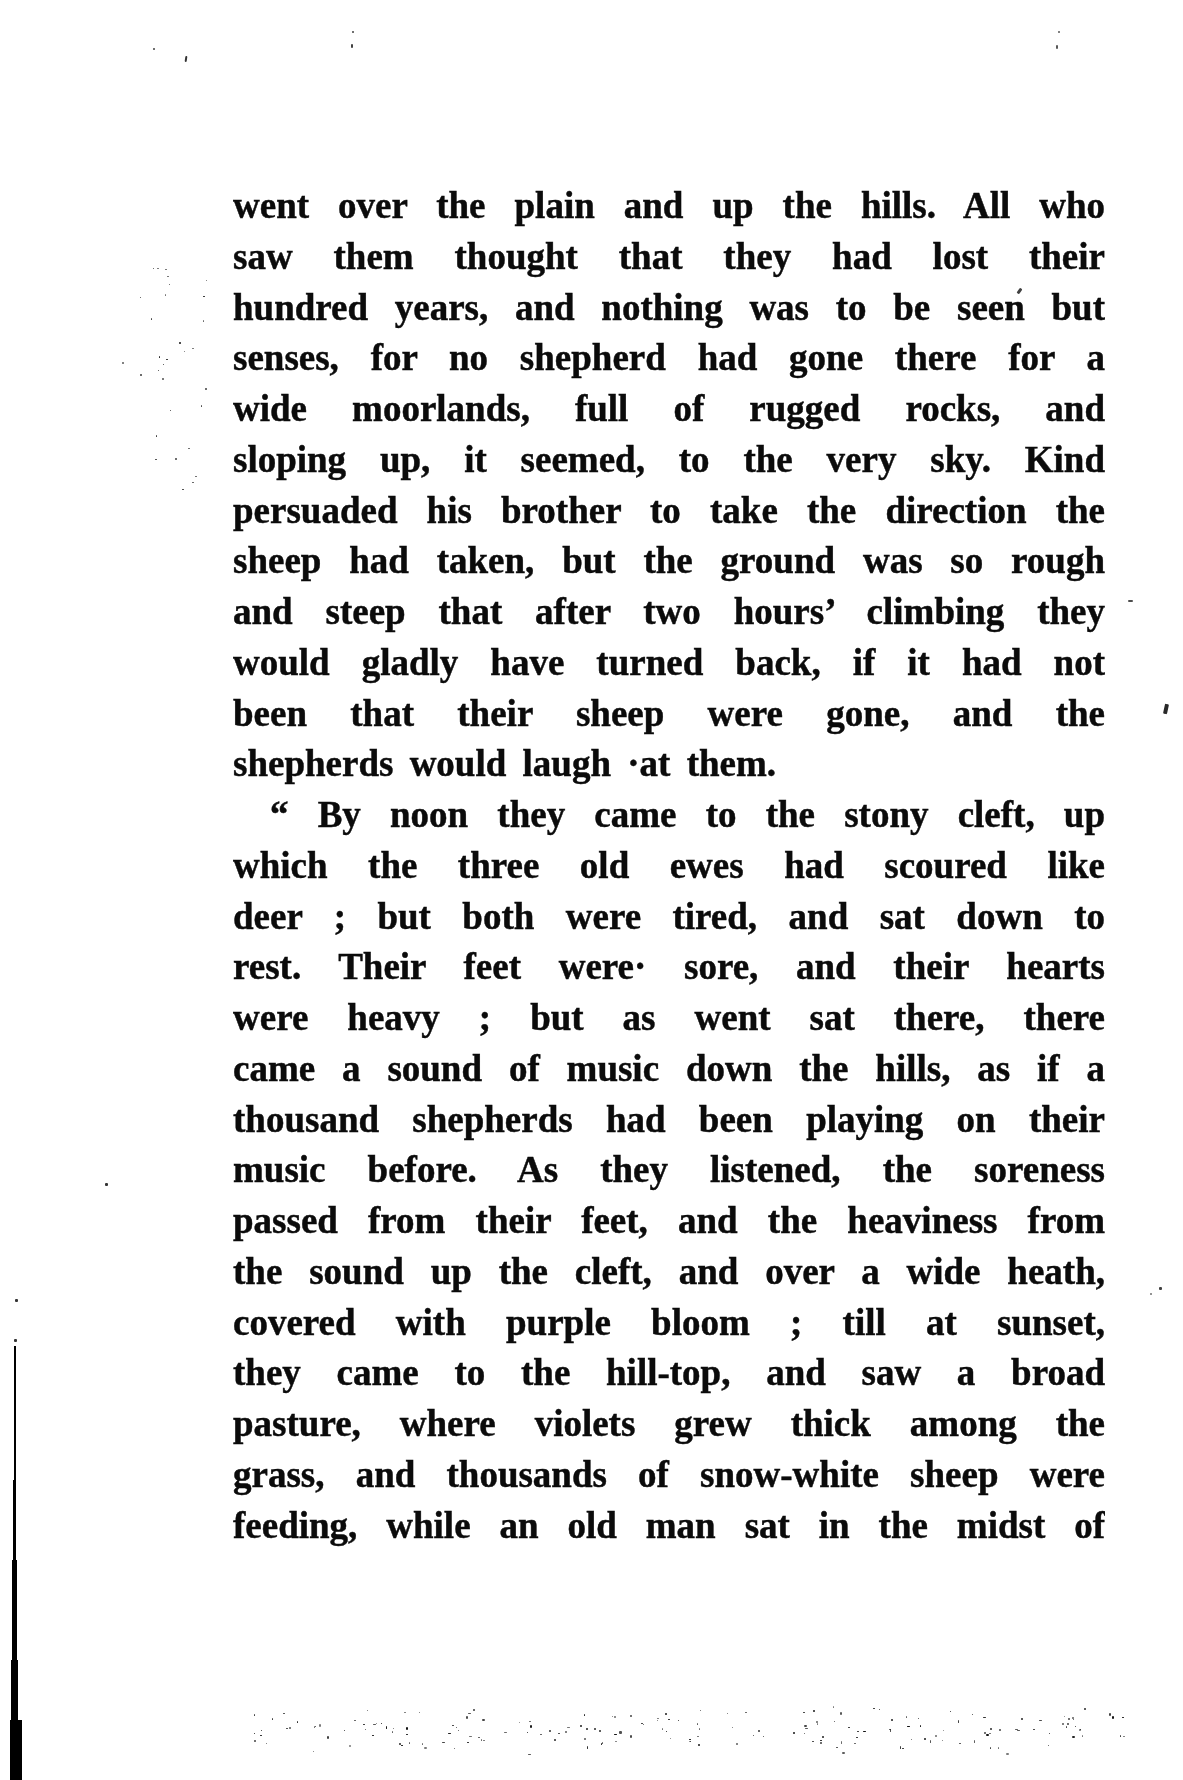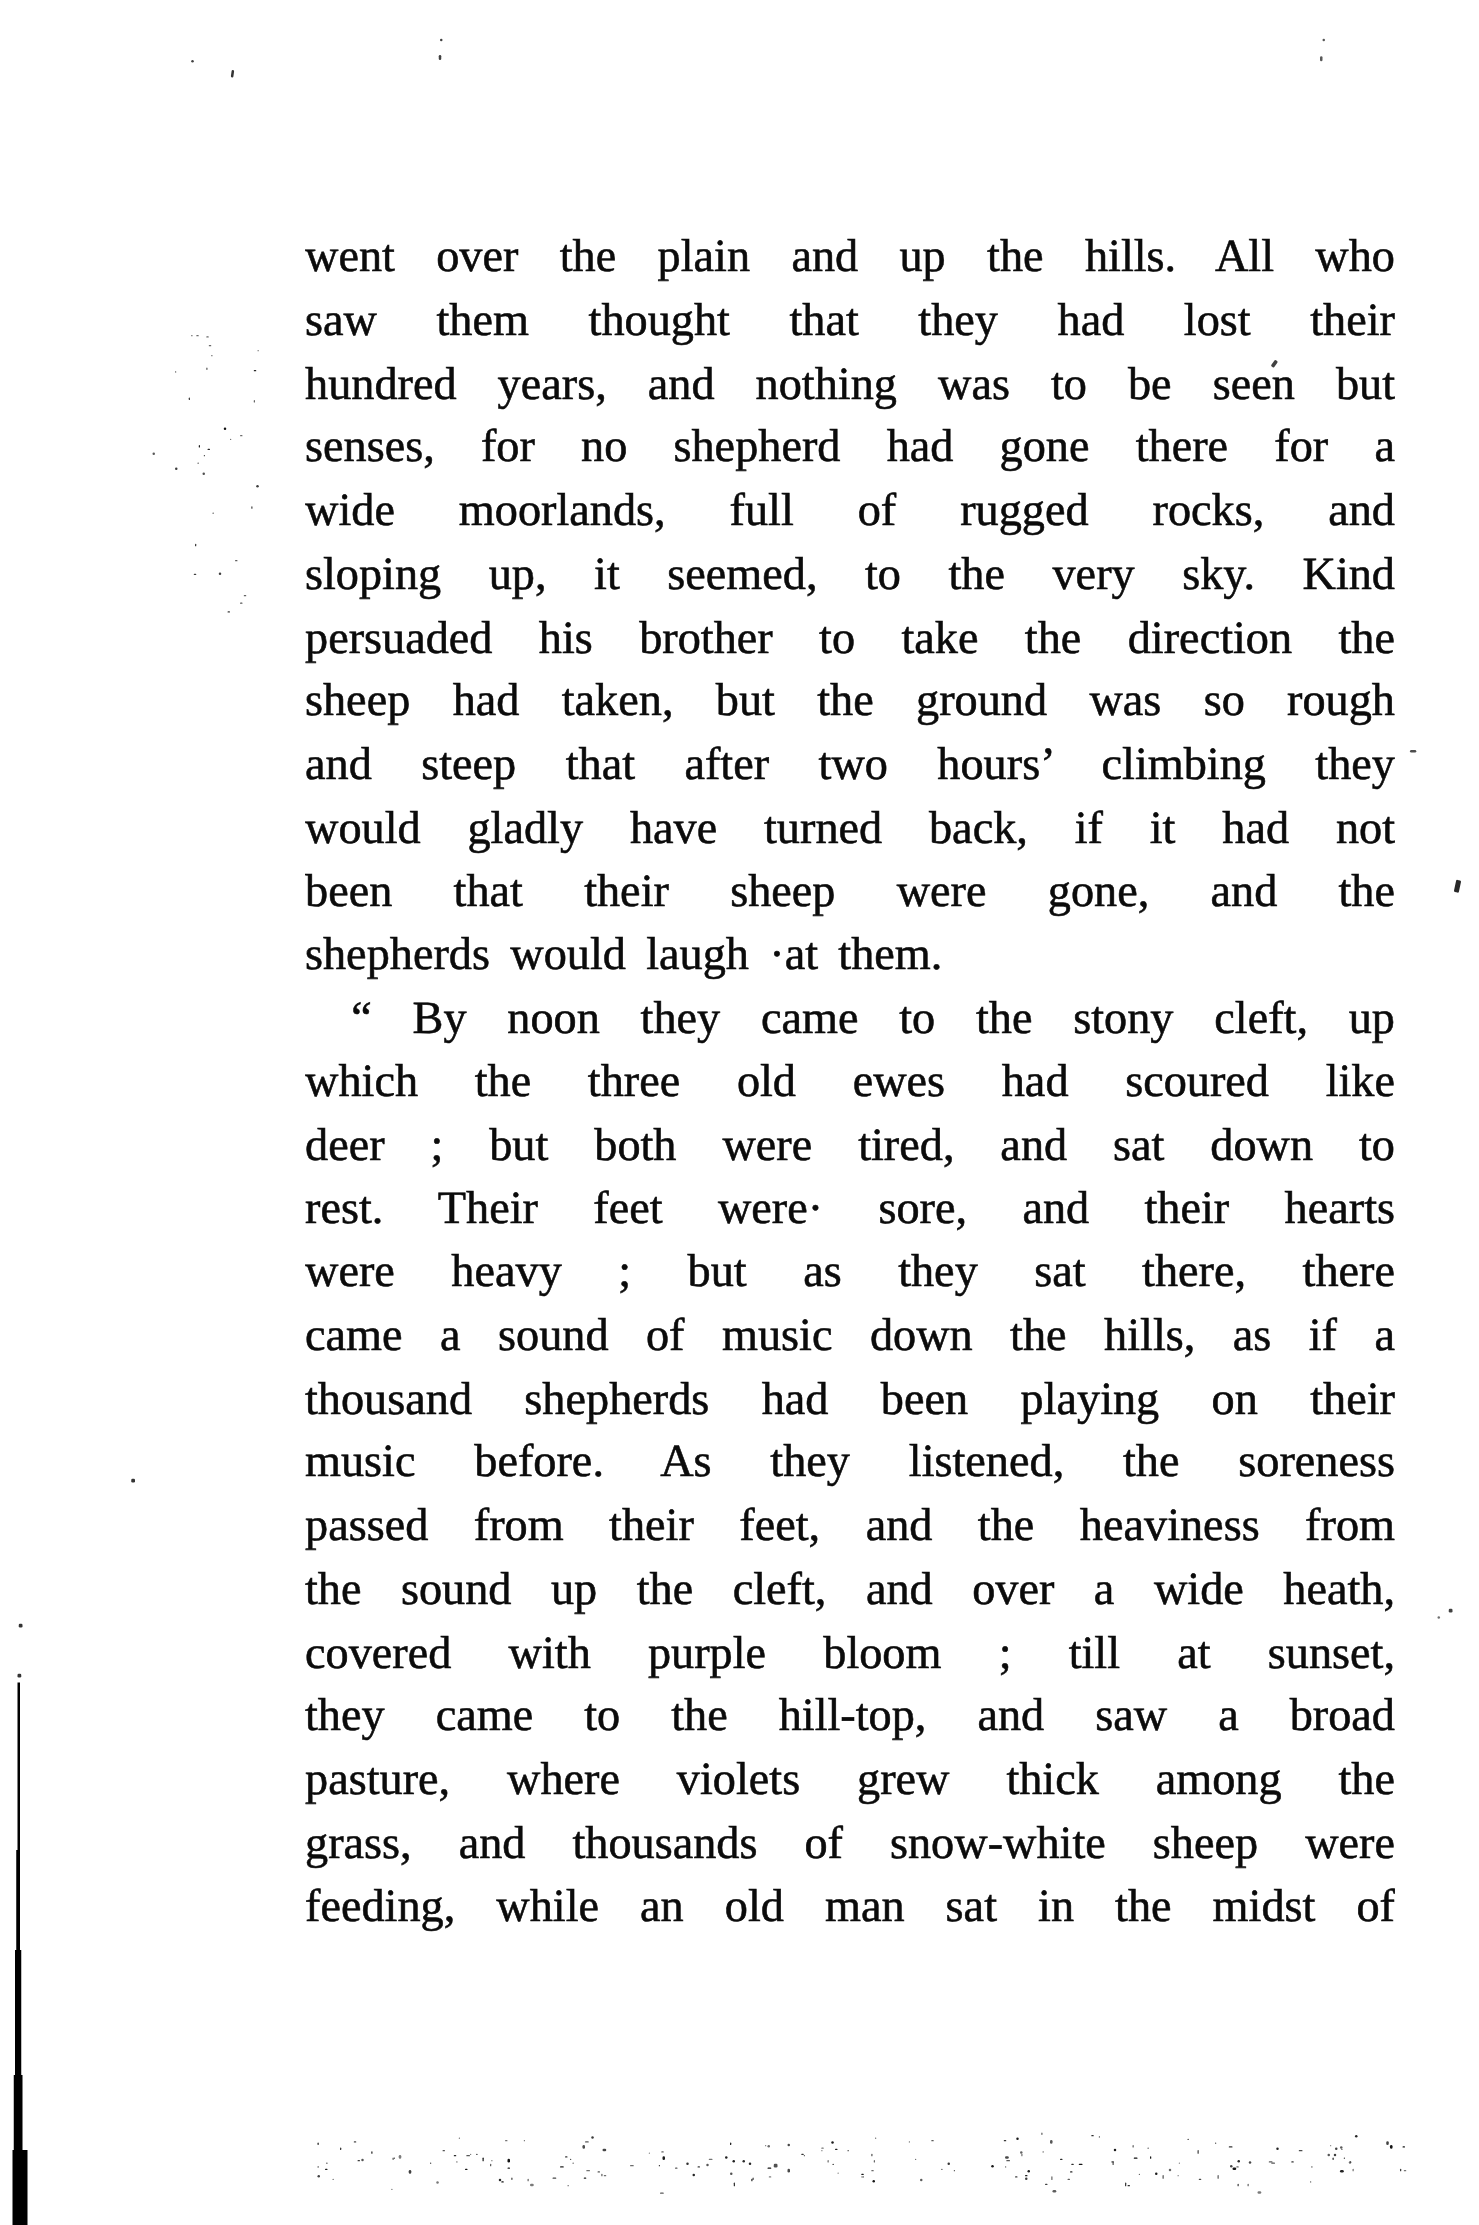--- a/index.html
+++ b/index.html
@@ -18,22 +18,23 @@
     font-size:62px;line-height:66px;white-space:nowrap;
     -webkit-text-stroke:0.5px #0b0b0b;
   }
   .page-number{letter-spacing:2px;}
   .page-title{word-spacing:16px;letter-spacing:0.5px;}
   .title-dot{
     display:inline-block;width:4px;height:4px;background:#222;border-radius:50%;
     margin-left:20px;vertical-align:baseline;opacity:.85;
   }
   main.body-text{
-    position:absolute;top:181px;left:244px;width:872px;height:1480px;
+    position:absolute;top:181px;left:233px;width:872px;height:1480px;
     font-size:37px;
+    font-weight:bold;
     -webkit-text-stroke:0.45px #0b0b0b;
   }
   .line{
     height:50.75px;line-height:50.75px;
     text-align:justify;text-align-last:justify;
     overflow:hidden;white-space:normal;
   }
   .line.no-just{text-align:left;text-align-last:left;word-spacing:7px;}
   .line.indent{text-indent:37px;}
   .speck{position:absolute;background:#111;border-radius:1px;}
@@ -56,21 +57,21 @@
       <div class="line">persuaded his brother to take the direction the</div>
       <div class="line">sheep had taken, but the ground was so rough</div>
       <div class="line">and steep that after two hours’ climbing they</div>
       <div class="line">would gladly have turned back, if it had not</div>
       <div class="line">been that their sheep were gone, and the</div>
       <div class="line no-just">shepherds would laugh ·at them.</div>
       <div class="line indent">“ By noon they came to the stony cleft, up</div>
       <div class="line">which the three old ewes had scoured like</div>
       <div class="line">deer ; but both were tired, and sat down to</div>
       <div class="line">rest.  Their feet were· sore, and their hearts</div>
-      <div class="line">were heavy ; but as they sat there, there</div>
+      <div class="line">were heavy ; but as went sat there, there</div>
       <div class="line">came a sound of music down the hills, as if a</div>
       <div class="line">thousand shepherds had been playing on their</div>
       <div class="line">music before.  As they listened, the soreness</div>
       <div class="line">passed from their feet, and the heaviness from</div>
       <div class="line">the sound up the cleft, and over a wide heath,</div>
       <div class="line">covered with purple bloom ; till at sunset,</div>
       <div class="line">they came to the hill-top, and saw a broad</div>
       <div class="line">pasture, where violets grew thick among the</div>
       <div class="line">grass, and thousands of snow-white sheep were</div>
       <div class="line">feeding, while an old man sat in the midst of</div>

